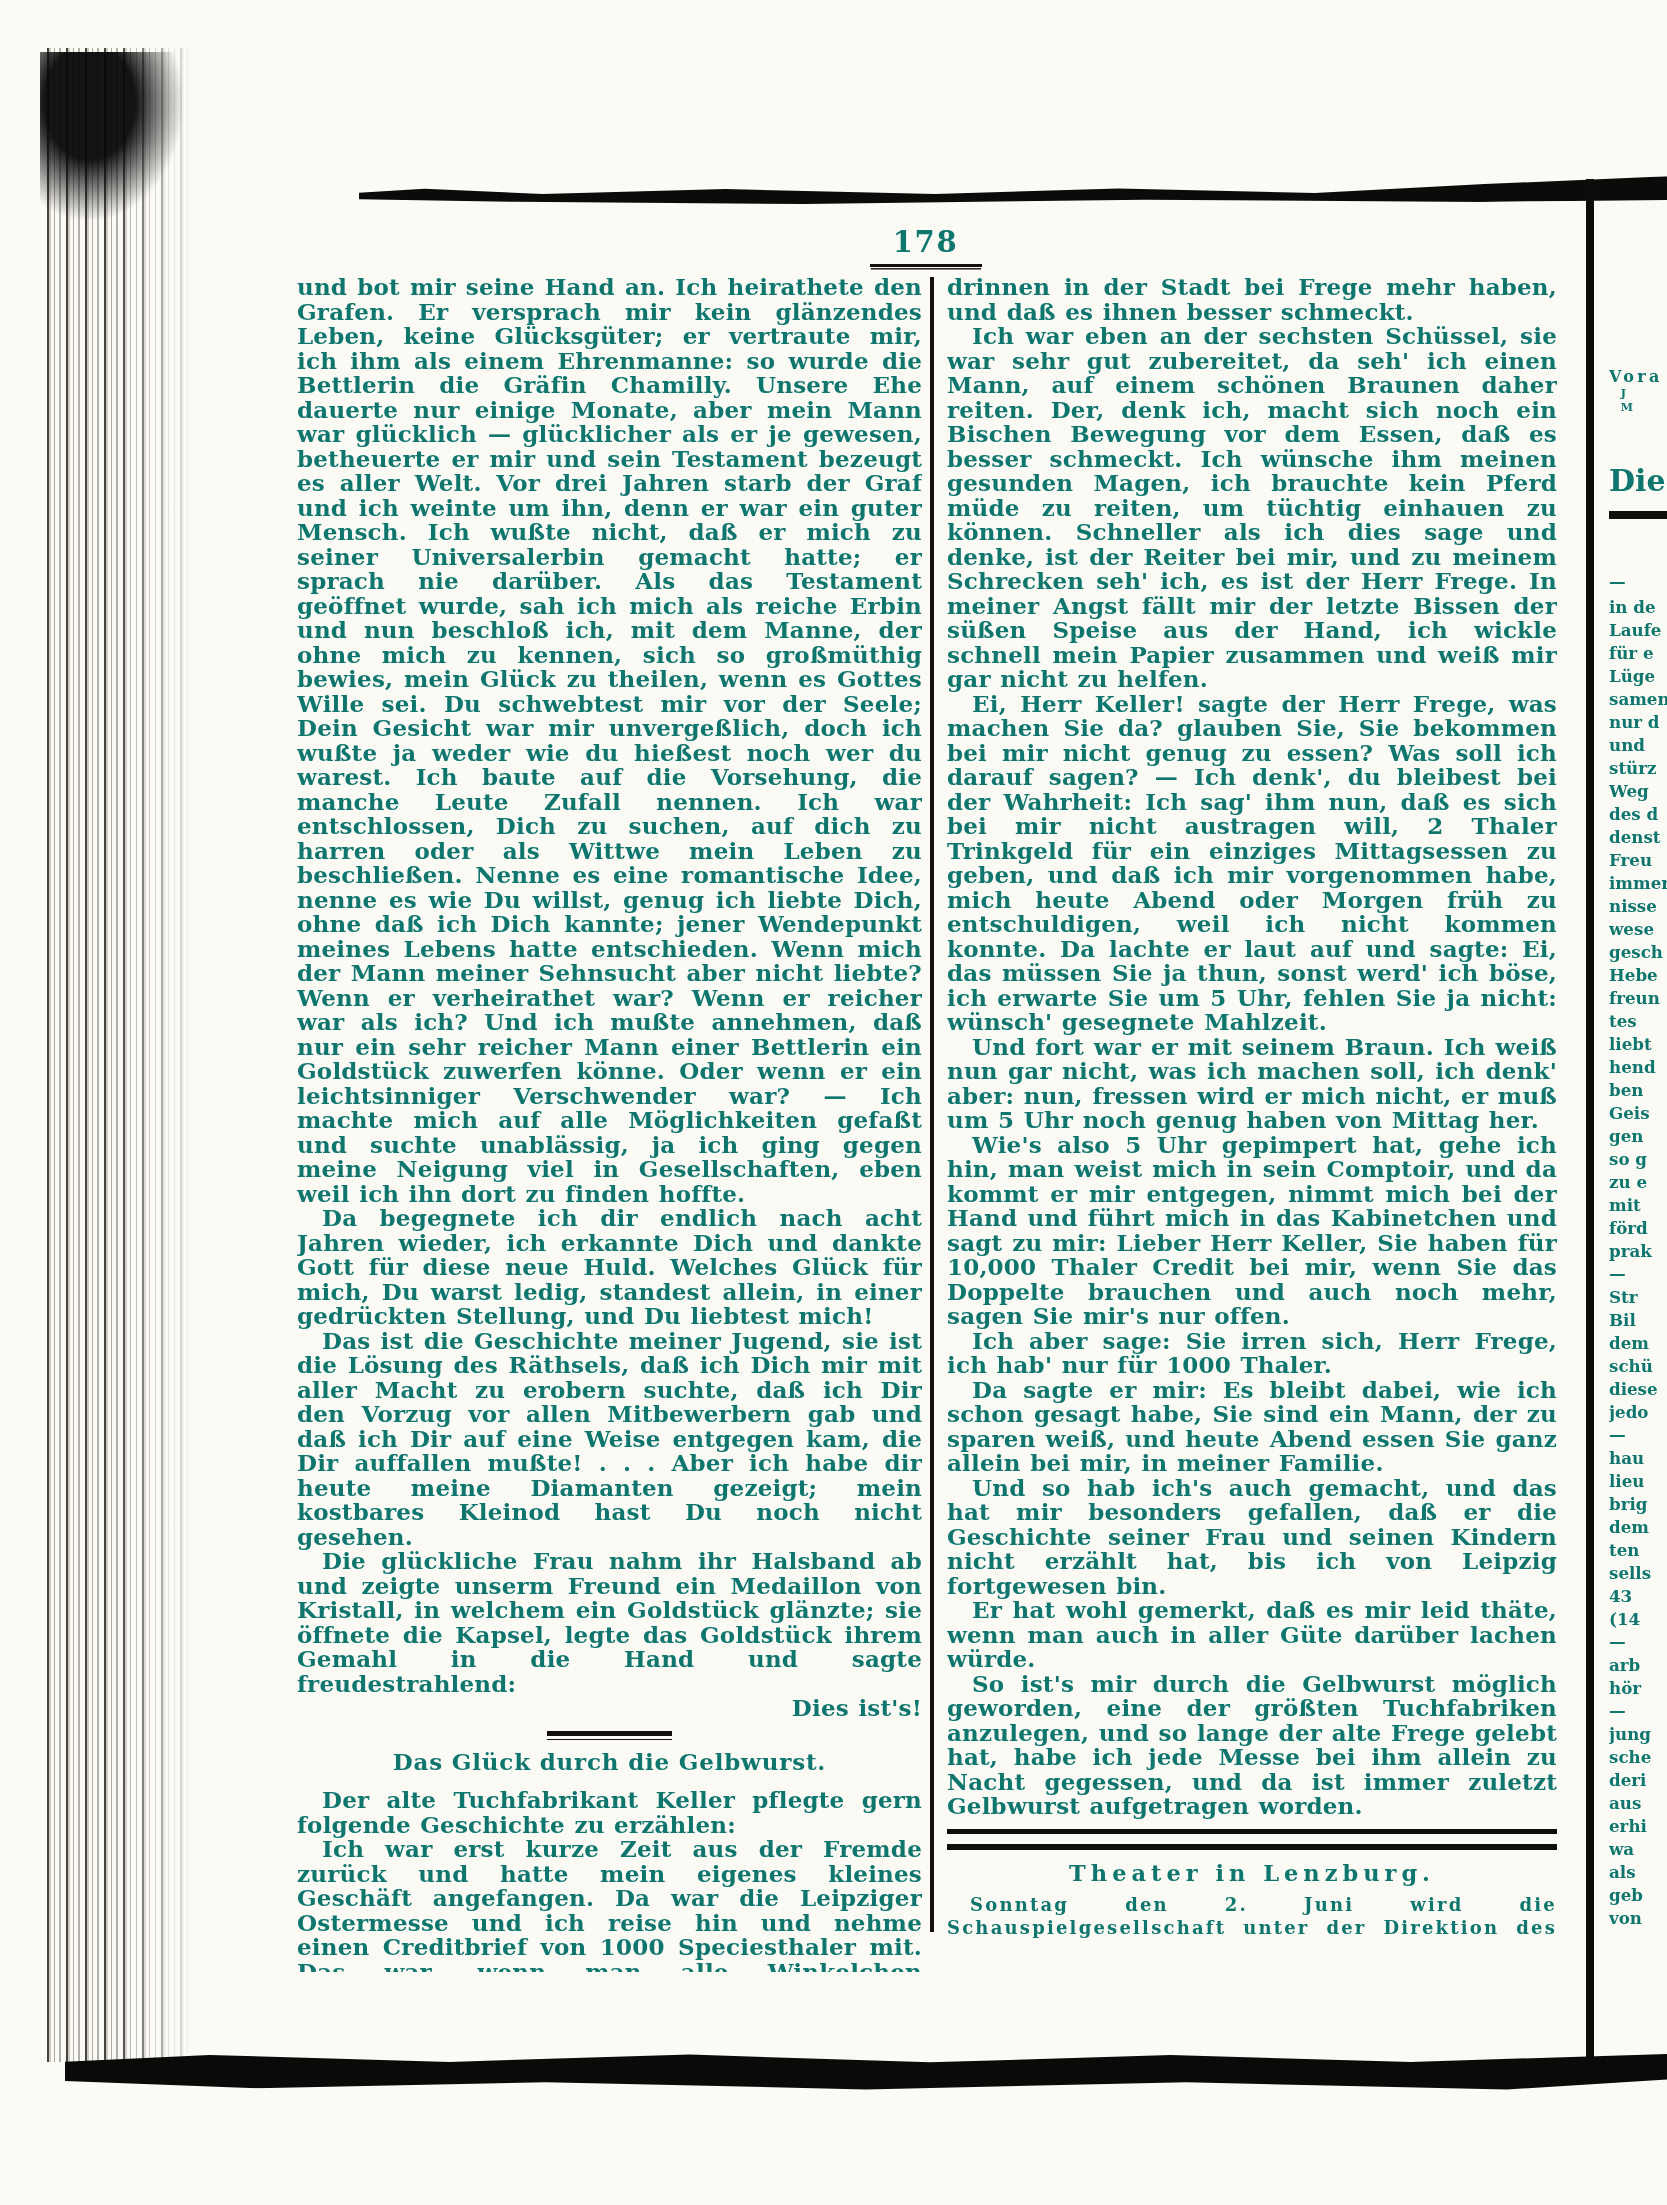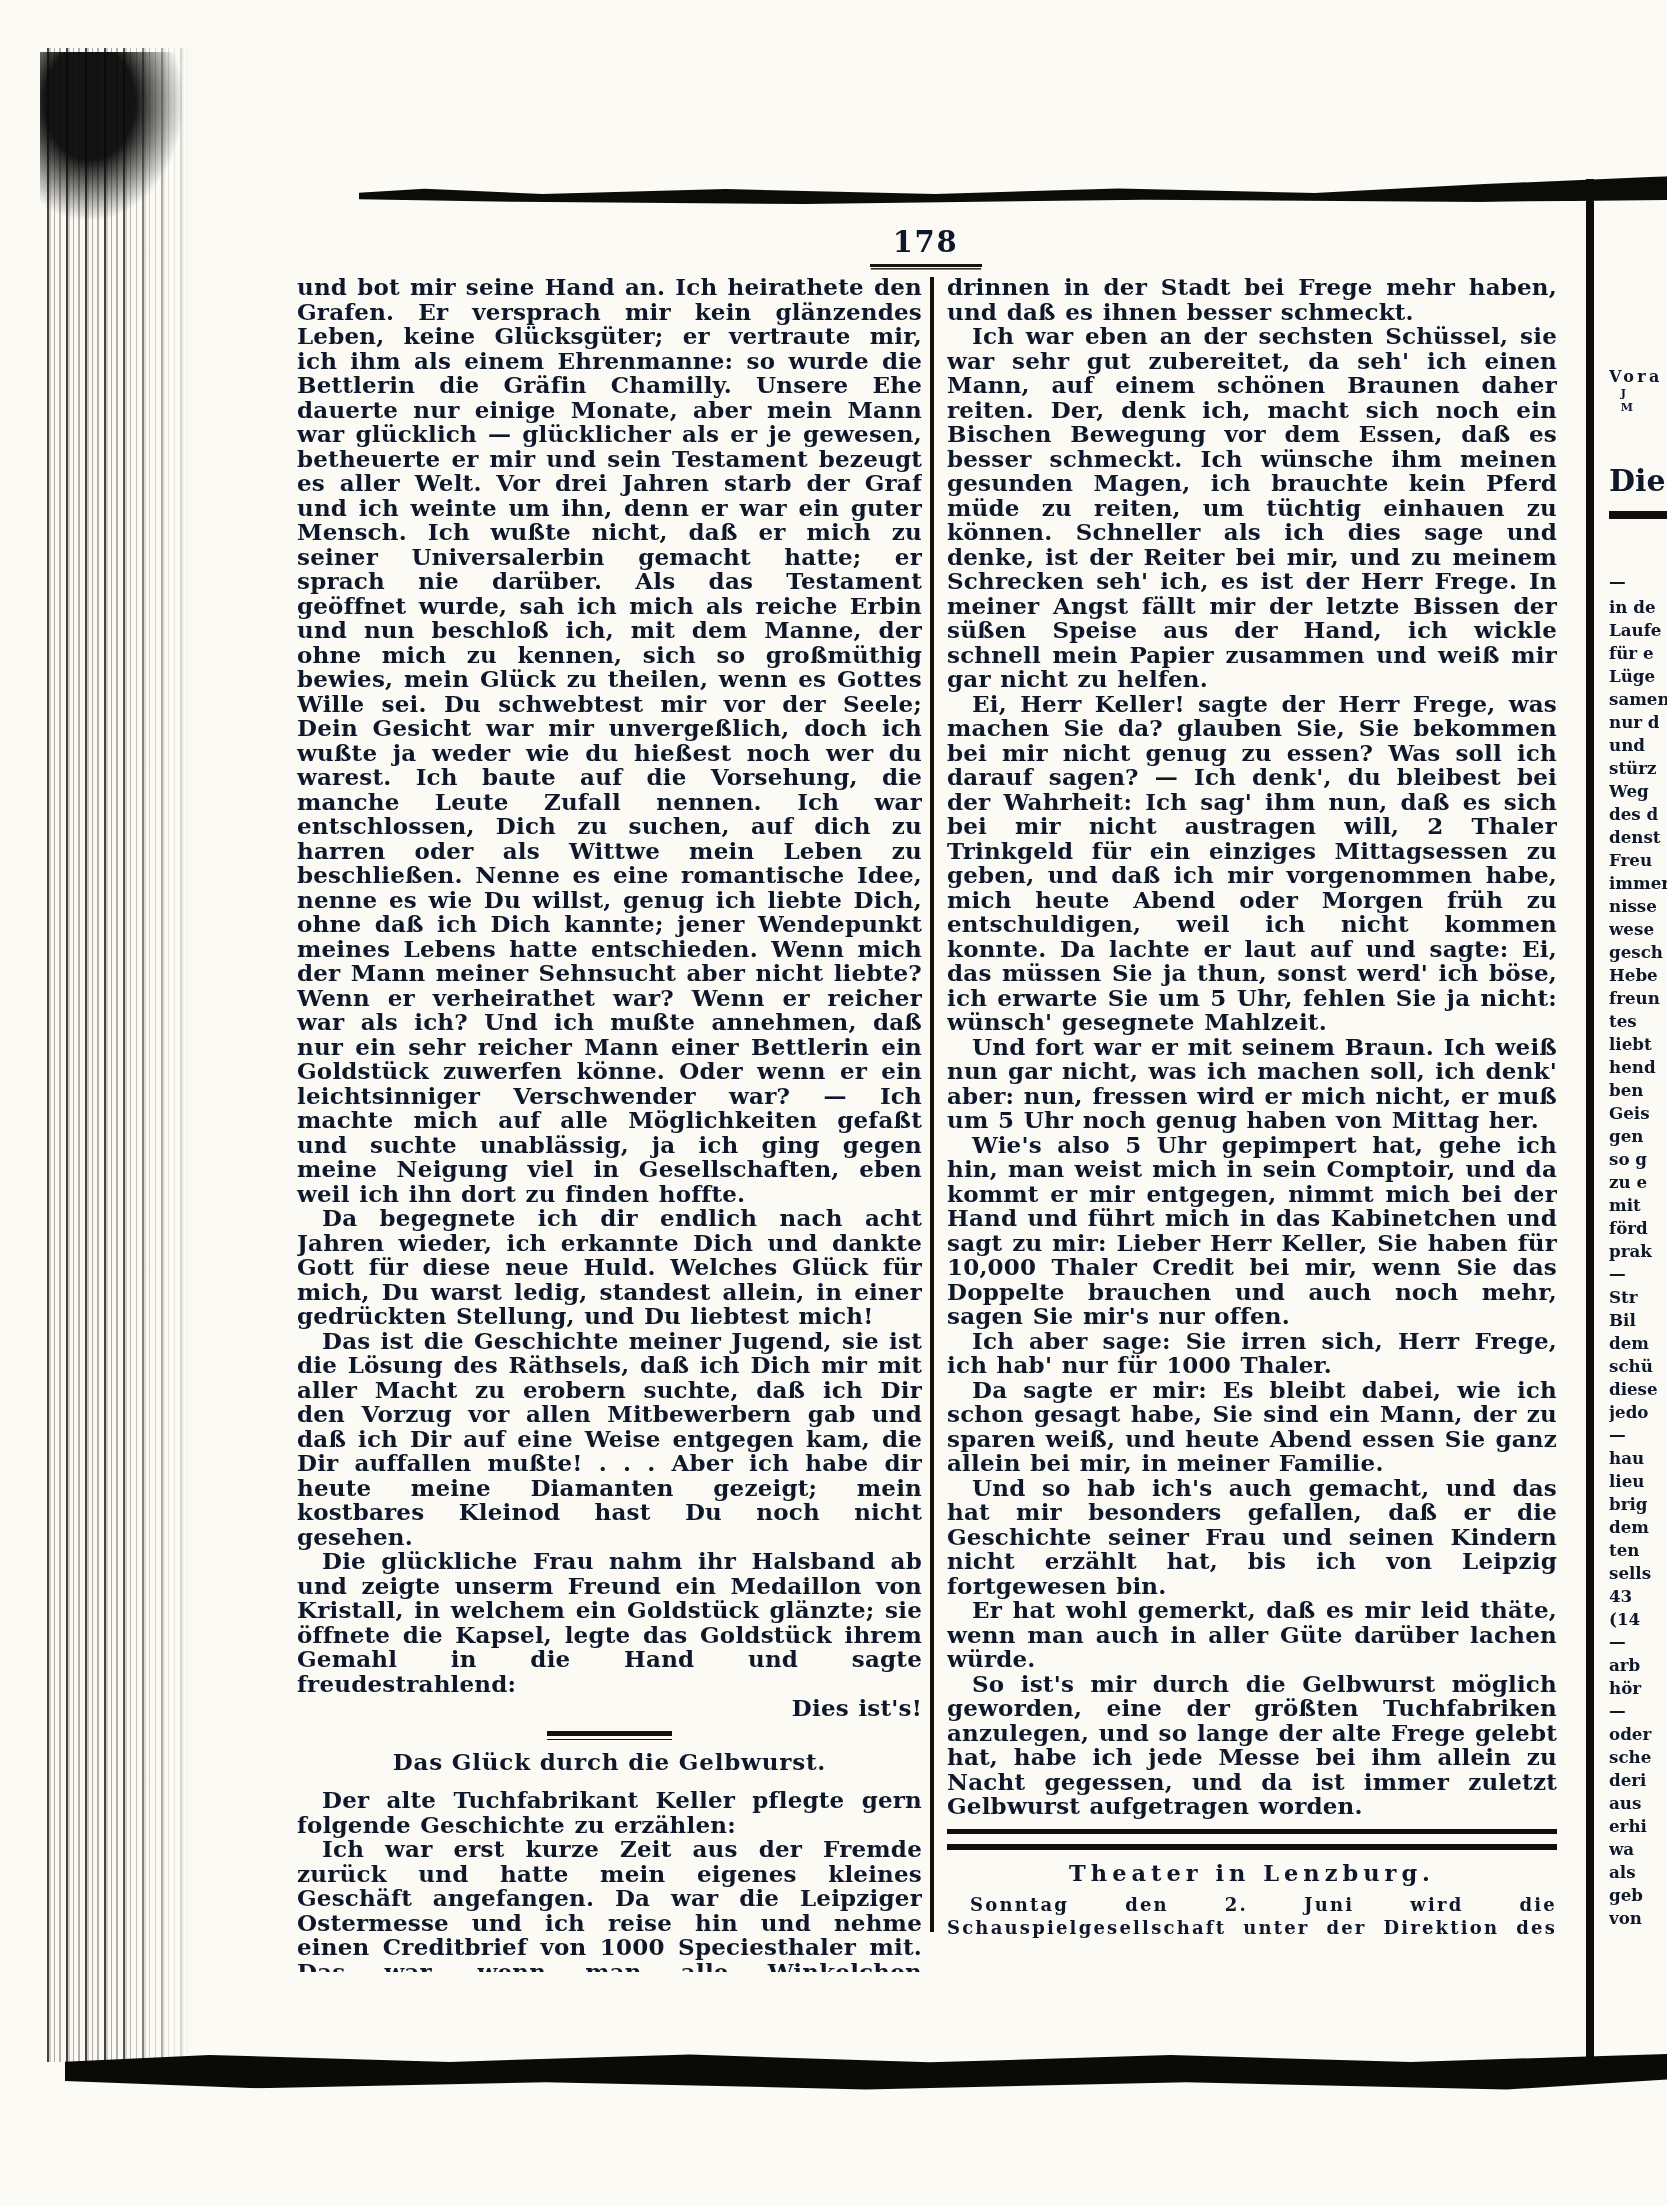--- a/index.html
+++ b/index.html
@@ -1,19 +1,19 @@
 <!DOCTYPE html>
 <html style="font-size:13.3px"><head>
 <meta charset="utf-8">
 <style>
   html,body { margin:0; padding:0; background:#cfccc4; }
   .scan {
     position:relative; width:1667px; height:2205px;
     background:#fbfaf5; overflow:hidden;
-    font-family:"DejaVu Serif", serif; color:#0f172a;
+    font-family:"DejaVu Serif", serif; color:#0f766e;
   }
   
   .spine {
     position:absolute; left:47px; top:48px; width:154px; height:2014px;
     background:repeating-linear-gradient(90deg,
       rgba(25,22,18,0.80) 0 1.7px, rgba(120,112,100,0.35) 1.7px 4.2px,
       rgba(238,235,228,0.08) 4.2px 6.7px, rgba(80,75,66,0.45) 6.7px 8.3px,
       rgba(245,242,235,0.04) 8.3px 12.5px, rgba(40,36,30,0.35) 12.5px 14px,
       rgba(245,242,235,0.05) 14px 19px);
     -webkit-mask-image:linear-gradient(90deg,#000 45%,transparent 98%);
@@ -172,21 +172,21 @@
         <p>brig</p>
         <p>dem</p>
         <p>ten</p>
         <p>sells</p>
         <p>43</p>
         <p>(14</p>
         <p>—</p>
         <p>arb</p>
         <p>hör</p>
         <p>—</p>
-        <p>oder</p>
+        <p>jung</p>
         <p>sche</p>
         <p>deri</p>
         <p>aus</p>
         <p>erhi</p>
         <p>wa</p>
         <p>als</p>
         <p>geb</p>
         <p>von</p>
       </div>
   </div>

